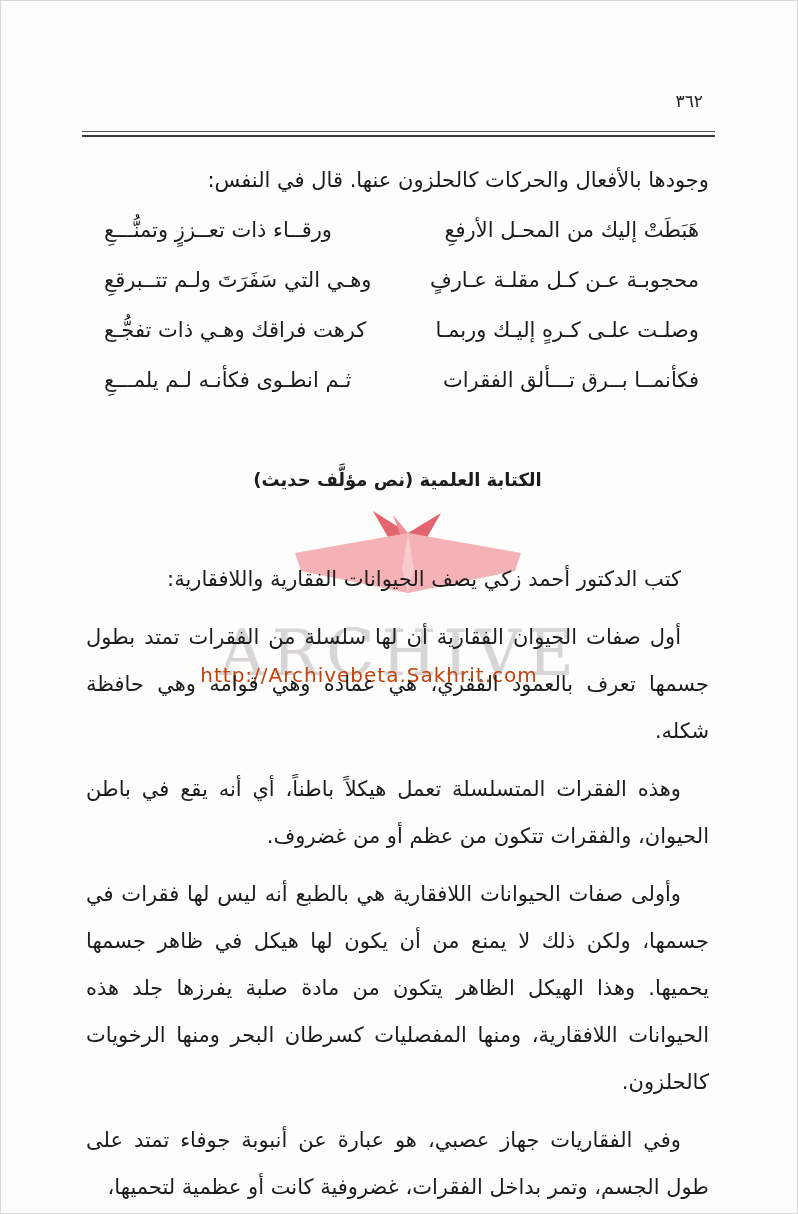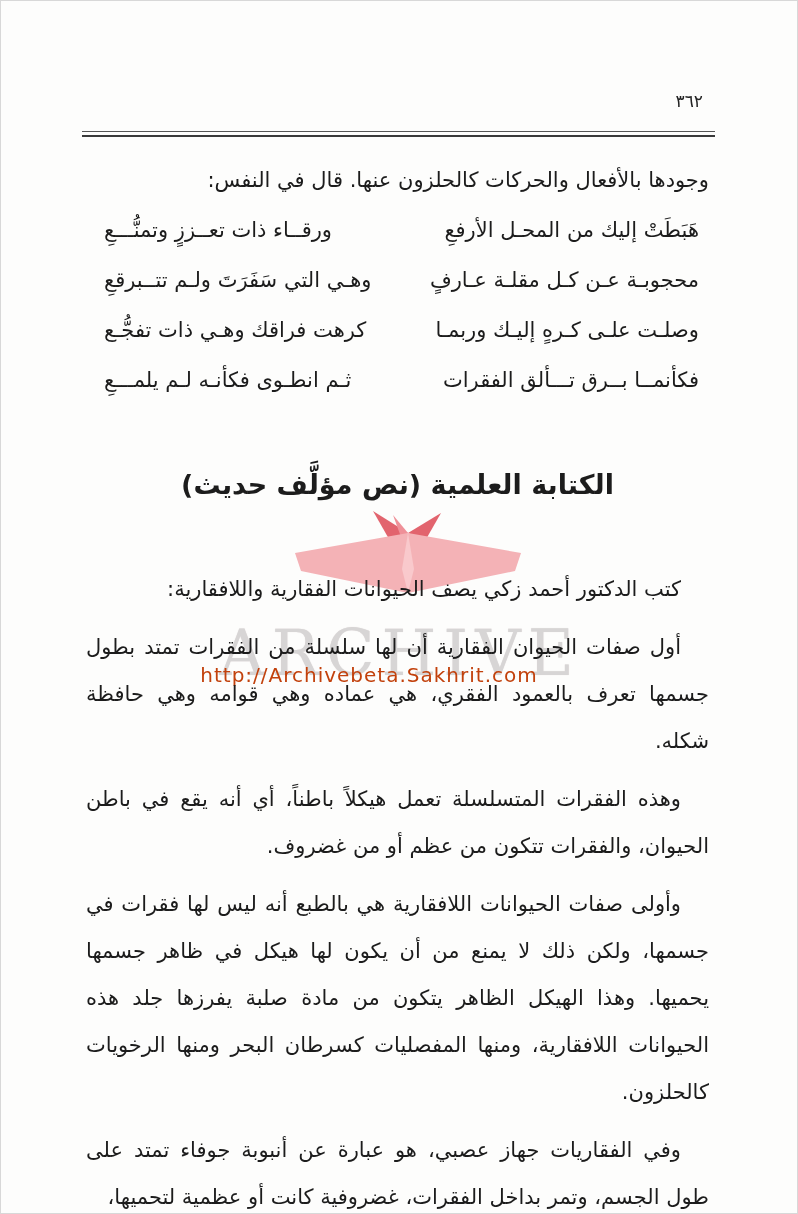--- a/index.html
+++ b/index.html
@@ -64,21 +64,21 @@
     display:flex;
     justify-content:space-between;
     line-height:50px;
   }
   .hemistich{white-space:nowrap;}
   .hemistich.second{text-align:center;}
   
   .section-title{
     margin-top:64px;
     text-align:center;
-    font-size:27px;
+    font-size:18px;
     font-weight:bold;
     letter-spacing:0.3px;
   }
   
   .bodytext{
     margin-top:66px;
     font-size:21px;
     line-height:47px;
   }
   .bodytext p{

